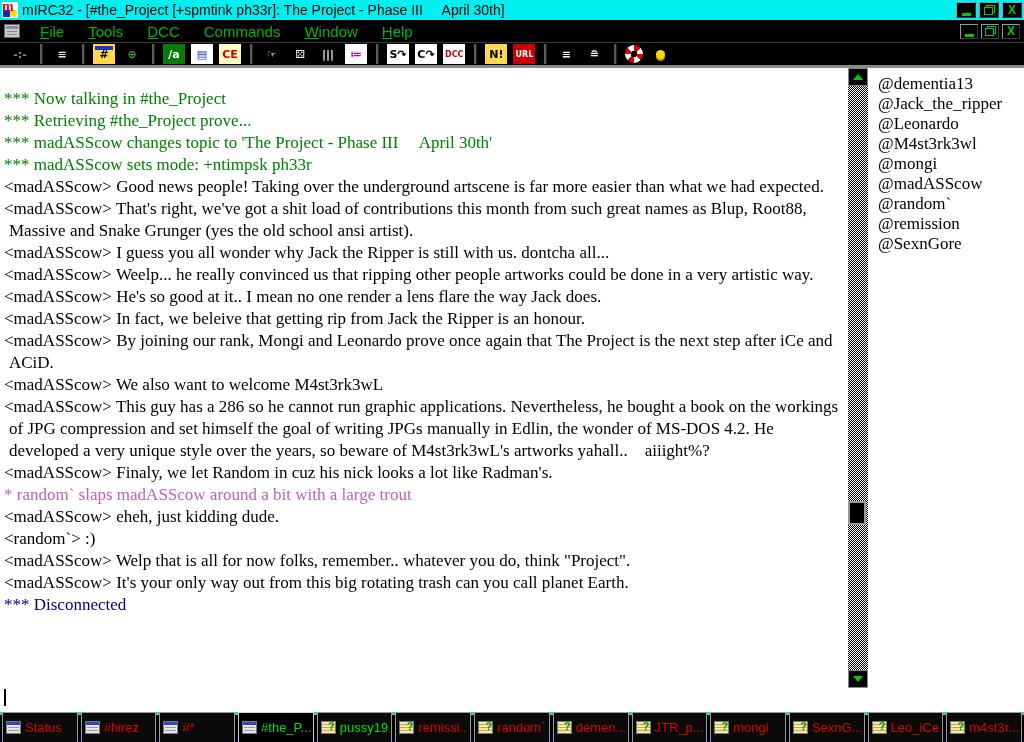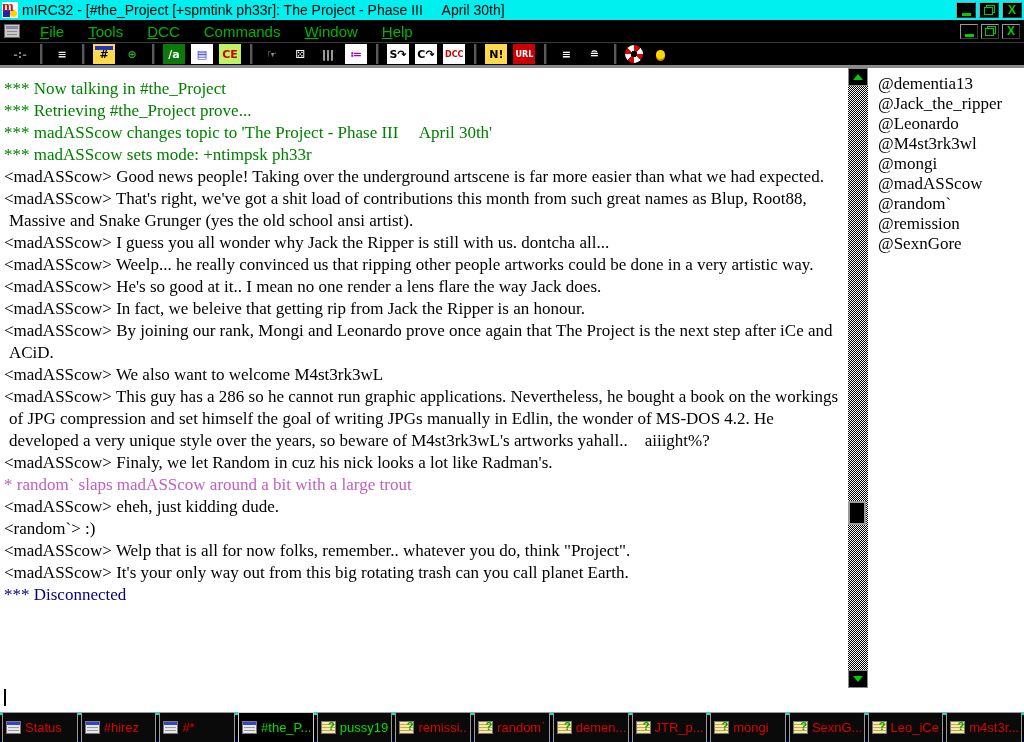--- a/index.html
+++ b/index.html
@@ -55,21 +55,21 @@
   .tbi.lifesaver{width:18px;min-width:18px;height:18px;border-radius:50%;
     background:
       radial-gradient(circle at center,#000 0 3px,rgba(0,0,0,0) 3.5px),
       conic-gradient(#e00000 0 45deg,#fff 0 90deg,#e00000 0 135deg,#fff 0 180deg,#e00000 0 225deg,#fff 0 270deg,#e00000 0 315deg,#fff 0 360deg)}
   .tbi.bulb::before{content:"";width:9px;height:9px;border-radius:50%;background:#ffd800;box-shadow:0 2px 0 #b89000}
   .tbi.smalltext{font-size:8px;letter-spacing:0}
 
   
   .content{height:644px;display:flex;background:#fff;position:relative}
   .chat-col{flex:1;display:flex;flex-direction:column;overflow:hidden}
-  .chat-area{flex:1;padding:10px 0 0 0;overflow:hidden}
+  .chat-area{flex:1;padding:20px 0 0 0;overflow:hidden}
   .chat-line{font:17px/22px "Liberation Serif",serif;white-space:pre-wrap;
     padding-left:9px;text-indent:-5px;color:#000}
   .chat-line.system{color:var(--chat-green)}
   .chat-line.action{color:var(--action-purple)}
   .chat-line.disconnect{color:var(--navy)}
   .input-line{height:24px;position:relative}
   .caret{position:absolute;left:4px;top:1px;width:2px;height:17px;background:#000}
 
   
   .vscroll{flex:0 0 20px;height:620px;display:flex;flex-direction:column;margin-right:4px}
@@ -155,21 +155,21 @@
 <div class="toolbar" id="toolbar">
     <span class="tbi" title="script-dashes" style="color: rgb(138, 138, 138); background: transparent;">-:-</span>
     <div class="tb-sep"></div>
     <span class="tbi" title="switchbar-list" style="color: rgb(232, 232, 232); background: transparent;">≡</span>
     <div class="tb-sep"></div>
     <span class="tbi win" title="channel-window" style="color: rgb(0, 0, 0); background: rgb(255, 216, 77);">#</span>
     <span class="tbi" title="globe-connect" style="color: rgb(48, 160, 48); background: transparent;">⊕</span>
     <div class="tb-sep"></div>
     <span class="tbi" title="aliases" style="color: rgb(255, 255, 255); background: rgb(10, 122, 10);">/a</span>
     <span class="tbi" title="popups" style="color: rgb(34, 51, 204); background: rgb(255, 255, 255);">▤</span>
-    <span class="tbi" title="remote-events" style="color: rgb(204, 0, 0); background: #bef264;">CE</span>
+    <span class="tbi" title="remote-events" style="color: rgb(204, 0, 0); background: #fef9c3;">CE</span>
     <div class="tb-sep"></div>
     <span class="tbi" title="finger" style="color: rgb(255, 255, 255); background: transparent;">☞</span>
     <span class="tbi" title="dice" style="color: rgb(255, 255, 255); background: transparent;">⚄</span>
     <span class="tbi" title="variables" style="color: rgb(232, 232, 232); background: transparent;">|||</span>
     <span class="tbi" title="script-editor" style="color: rgb(170, 0, 170); background: rgb(255, 255, 255);">≔</span>
     <div class="tb-sep"></div>
     <span class="tbi" title="load-script" style="color: rgb(0, 0, 0); background: rgb(255, 255, 255);">S↷</span>
     <span class="tbi" title="unload-script" style="color: rgb(0, 0, 0); background: rgb(255, 255, 255);">C↷</span>
     <span class="tbi smalltext" title="dcc-options" style="color: rgb(204, 0, 0); background: rgb(255, 255, 255);">DCC</span>
     <div class="tb-sep"></div>

